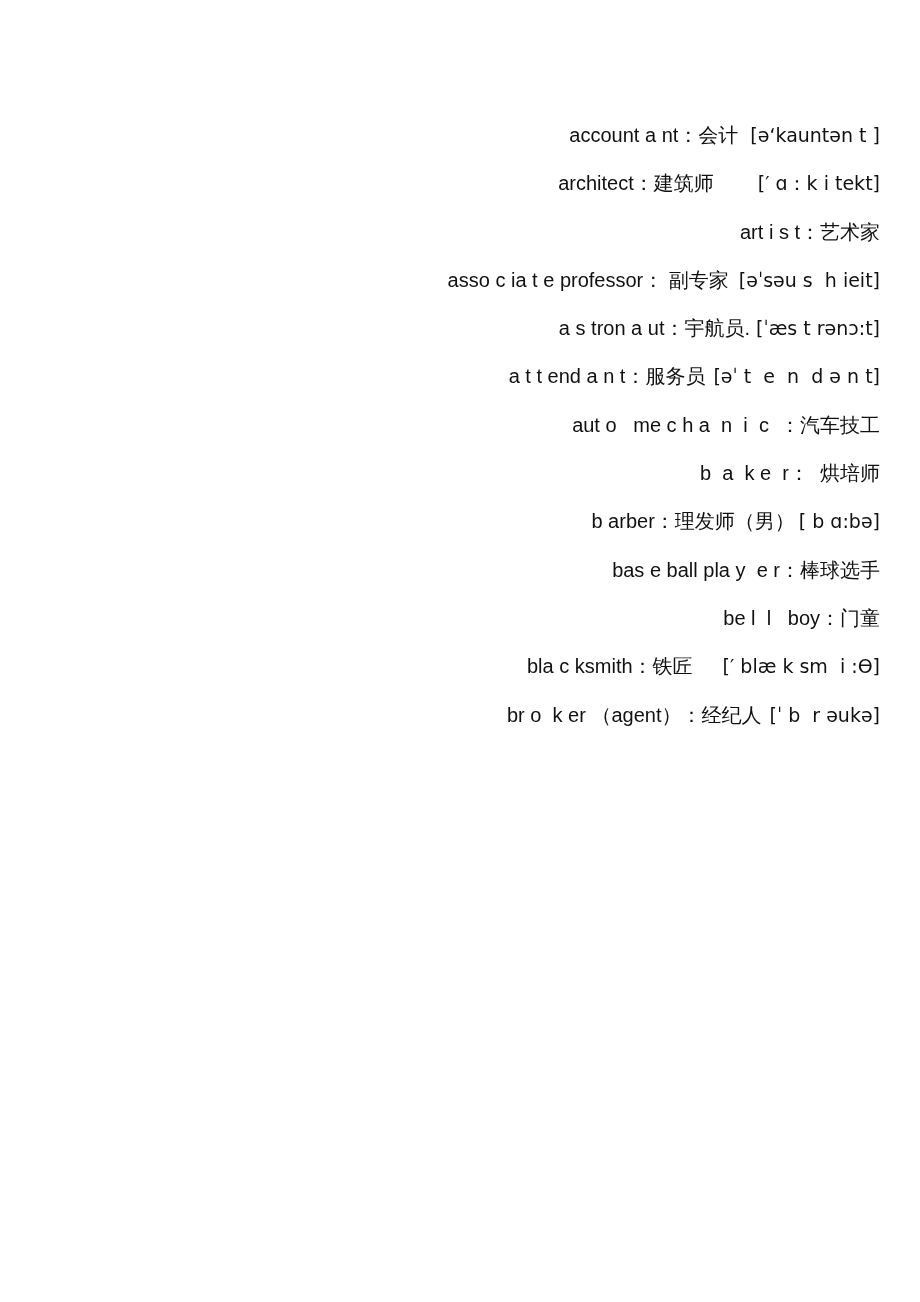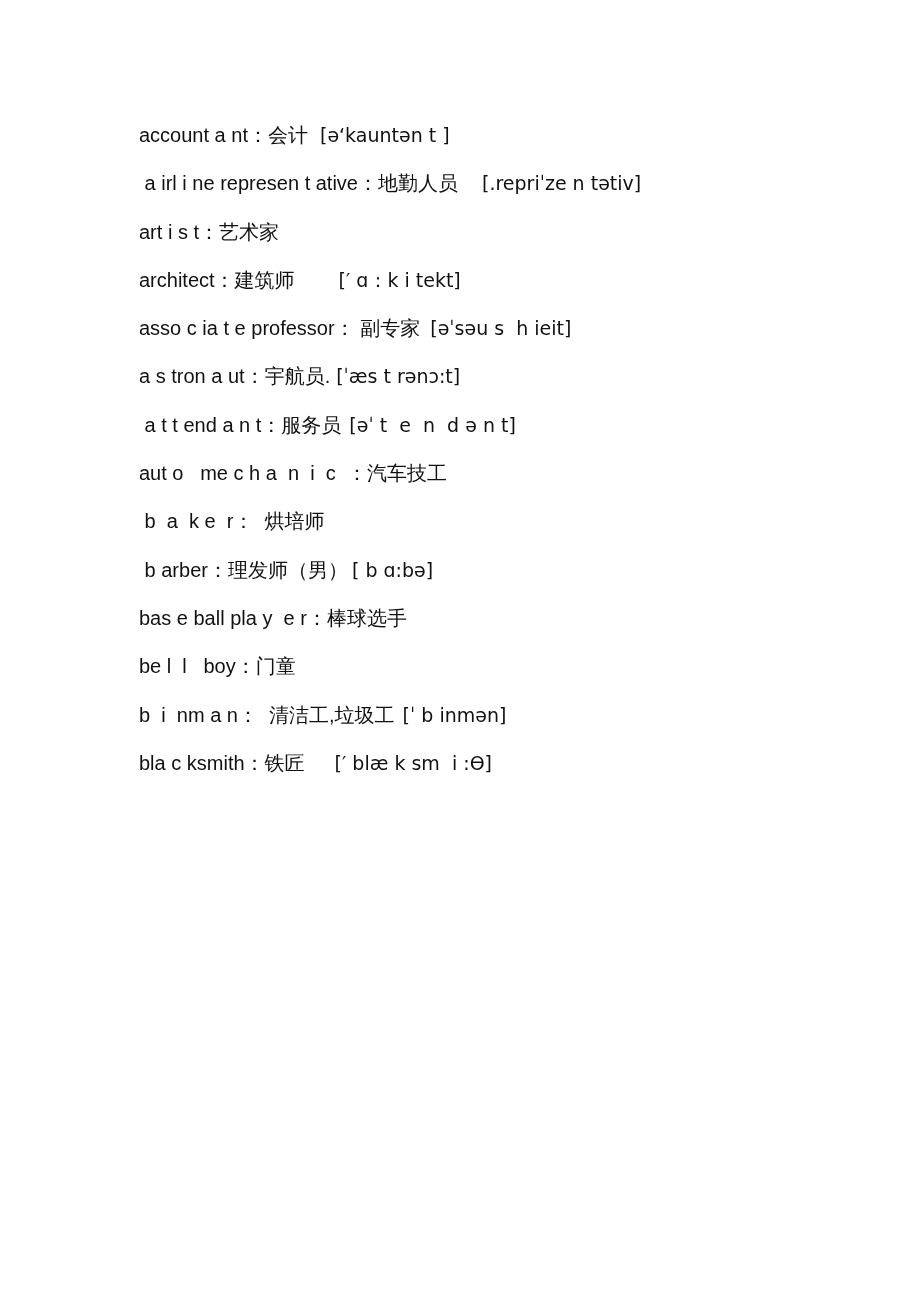--- a/index.html
+++ b/index.html
@@ -13,46 +13,46 @@
       position: relative;
       overflow: hidden;
       font-family: "Liberation Sans", "DejaVu Sans", sans-serif;
       color: #111111;
     }
     .page {
       position: absolute;
       left: 139px;
       top: 121px;
       right: 40px;
+      text-align: right;
     }
     .entry {
       height: 48.3px;
       font-size: 20px;
       line-height: 28px;
       white-space: pre;
       letter-spacing: 0px;
     }
     .entry span { white-space: pre; }
     .word { }
     .sep { }
     .meaning { }
     .gap { display: inline-block; }
     .phonetic { font-family: "DejaVu Sans", "Liberation Sans", sans-serif; font-size: 19px; }
   </style>
 </head>
 <body>
 
 <div class="page">
   <div class="entry"><span class="word">account a nt</span><span class="sep">：</span><span class="meaning">会计</span><span class="gap" style="width:12px"></span><span class="phonetic">[ə‘kauntən t ]</span></div>
-  <div class="entry"><span class="word"> a irl i ne represen t ative</span><span class="sep">：</span><span class="meaning">地勤人员</span><span class="gap" style="width:24px"></span><span class="phonetic">[.repriˈze n tətiv]</span></div>
+  <div class="entry"><span class="word">architect</span><span class="sep">：</span><span class="meaning">建筑师</span><span class="gap" style="width:44px"></span><span class="phonetic">[′ ɑ：k i tekt]</span></div>
   <div class="entry"><span class="word">art i s t</span><span class="sep">：</span><span class="meaning">艺术家</span></div>
-  <div class="entry"><span class="word">architect</span><span class="sep">：</span><span class="meaning">建筑师</span><span class="gap" style="width:44px"></span><span class="phonetic">[′ ɑ：k i tekt]</span></div>
   <div class="entry"><span class="word">asso c ia t e professor</span><span class="sep">：</span><span class="meaning"> 副专家</span><span class="gap" style="width:10px"></span><span class="phonetic">[əˈsəu s  h ieit]</span></div>
   <div class="entry"><span class="word">a s tron a ut</span><span class="sep">：</span><span class="meaning">宇航员.</span><span class="gap" style="width:6px"></span><span class="phonetic">[ˈæs t rənɔ:t]</span></div>
   <div class="entry"><span class="word"> a t t end a n t</span><span class="sep">：</span><span class="meaning">服务员</span><span class="gap" style="width:8px"></span><span class="phonetic">[əˈ t  e  n  d ə n t]</span></div>
   <div class="entry"><span class="word">aut o   me c h a  n  i  c  </span><span class="sep">：</span><span class="meaning">汽车技工</span></div>
   <div class="entry"><span class="word"> b  a  k e  r</span><span class="sep">：</span><span class="meaning">  烘培师</span></div>
   <div class="entry"><span class="word"> b arber</span><span class="sep">：</span><span class="meaning">理发师（男）</span><span class="gap" style="width:4px"></span><span class="phonetic">[ b ɑ:bə]</span></div>
   <div class="entry"><span class="word">bas e ball pla y  e r</span><span class="sep">：</span><span class="meaning">棒球选手</span></div>
   <div class="entry"><span class="word">be l  l   boy</span><span class="sep">：</span><span class="meaning">门童</span></div>
-  <div class="entry"><span class="word">b  i  nm a n</span><span class="sep">：</span><span class="meaning">  清洁工,垃圾工</span><span class="gap" style="width:8px"></span><span class="phonetic">[ˈ b inmən]</span></div>
   <div class="entry"><span class="word">bla c ksmith</span><span class="sep">：</span><span class="meaning">铁匠</span><span class="gap" style="width:30px"></span><span class="phonetic">[′ blæ k sm  i :Ɵ]</span></div>
+  <div class="entry"><span class="word">br o  k er （agent）</span><span class="sep">：</span><span class="meaning">经纪人</span><span class="gap" style="width:8px"></span><span class="phonetic">[ˈ b  r əukə]</span></div>
 </div>
 
 </body></html>

